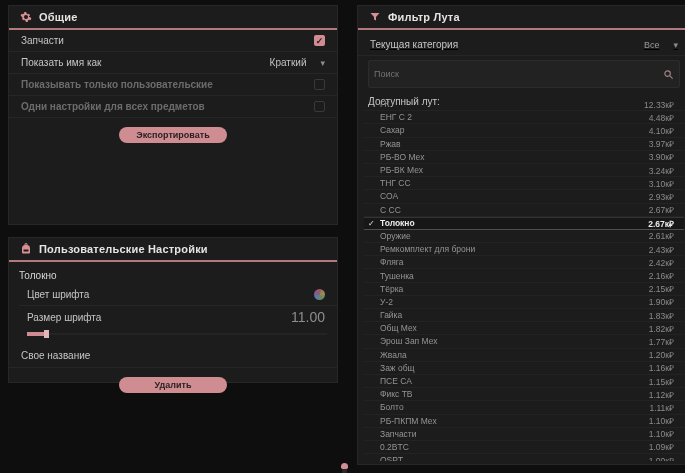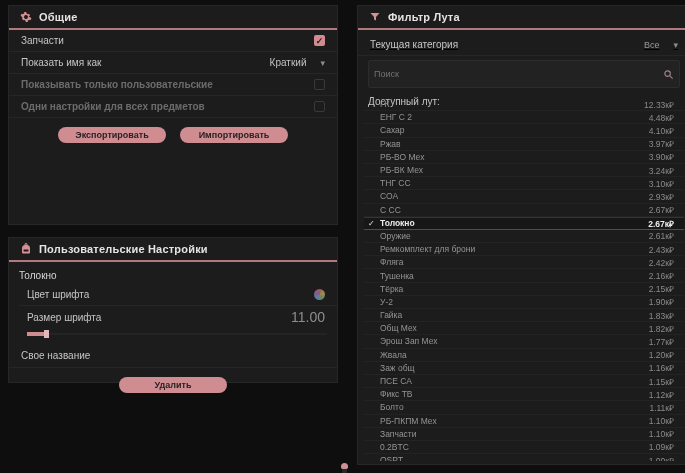--- a/index.html
+++ b/index.html
@@ -110,21 +110,20 @@
     <span class="checkbox off"></span>
   </div>
 
   <div class="row dim">
     <span class="row-label">Одни настройки для всех предметов</span>
     <span class="checkbox off"></span>
   </div>
 
   <div class="btn-row">
     <button class="btn">Экспортировать</button>
-    <button class="btn">Импортировать</button>
   </div>
 </div>
 
 <div class="panel" id="panel-custom">
   <div class="panel-header">
     <span class="hicon">
       <svg width="12" height="12" viewBox="0 0 24 24" fill="#d68f94">
         <path d="M9 4V3a3 3 0 016 0v1a6 6 0 015 6v9a2 2 0 01-2 2H6a2 2 0 01-2-2v-9a6 6 0 015-6zm2-1v1h2V3a1 1 0 00-2 0z"></path>
         <rect x="7" y="13" width="10" height="4" rx="1" fill="#1c1c1c"></rect>
       </svg>

